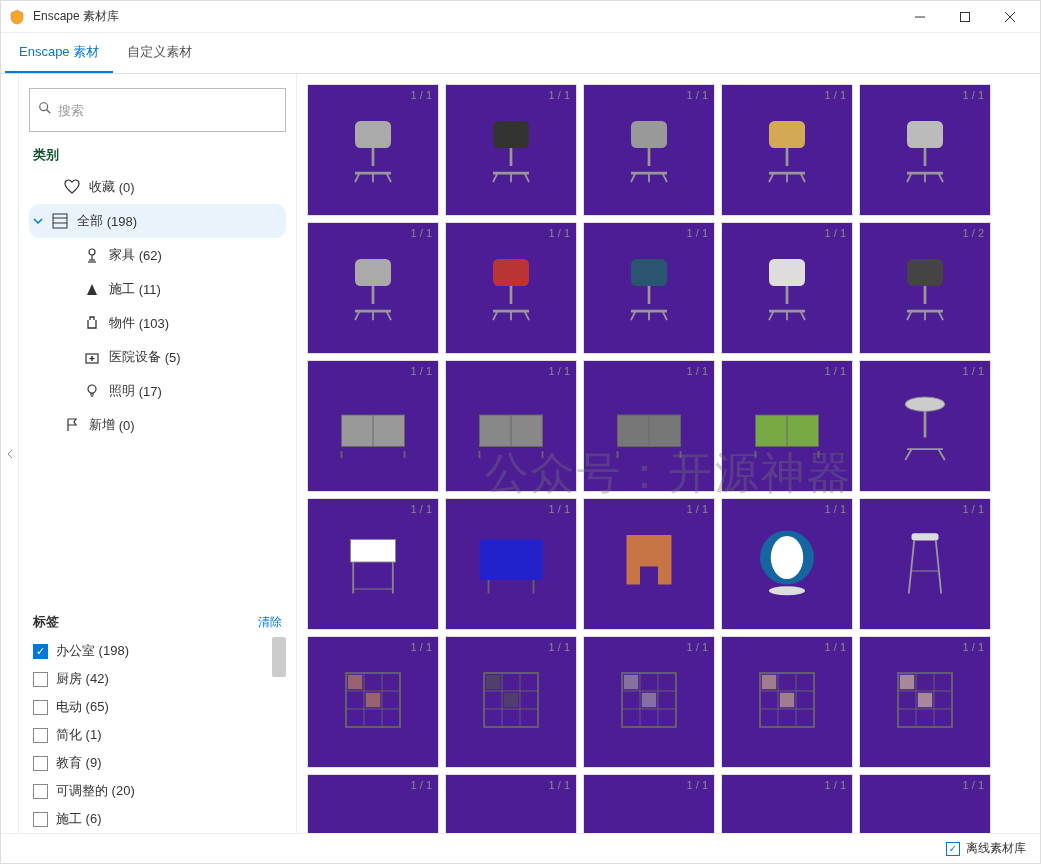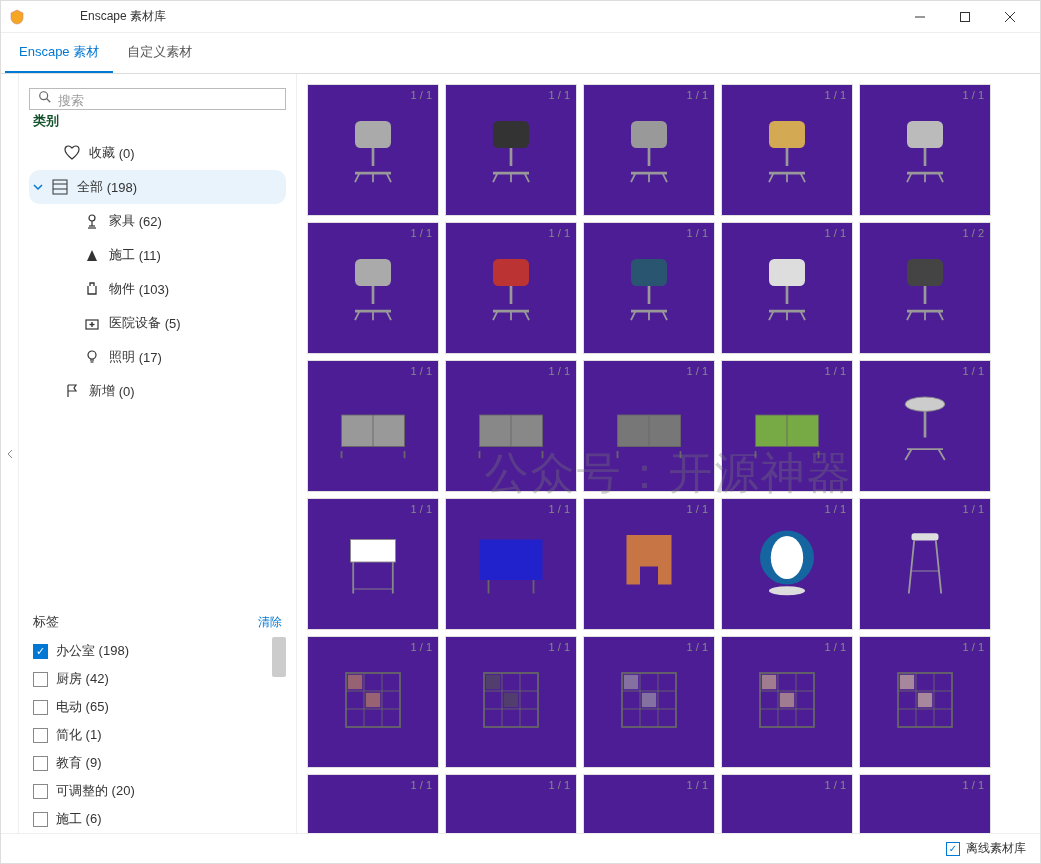--- a/index.html
+++ b/index.html
@@ -1,54 +1,54 @@
 <!DOCTYPE html>
 <html><head>
 <meta charset="utf-8">
 <style>
 * { margin: 0; padding: 0; box-sizing: border-box; font-family: "Microsoft YaHei", "Segoe UI", sans-serif; }
 body { background: #fff; width: 1041px; height: 864px; overflow: hidden; display: flex; flex-direction: column; border: 1px solid #ddd; }
 
 .titlebar { height: 32px; display: flex; align-items: center; padding: 0 8px; border-bottom: 1px solid #eee; }
 .titlebar .app-icon { width: 16px; height: 16px; margin-right: 8px; }
-.titlebar .title { font-size: 12px; color: #333; flex: 1; margin-left: 47px; }
+.titlebar .title { font-size: 12px; color: #333; flex: 1; }
 .titlebar .win-btn { width: 45px; height: 30px; display: flex; align-items: center; justify-content: center; cursor: pointer; }
 .titlebar .win-btn svg { width: 10px; height: 10px; }
 
 .tabs { display: flex; border-bottom: 1px solid #ddd; padding: 0 4px; }
 .tab { padding: 10px 14px; font-size: 13px; color: #555; cursor: pointer; border-bottom: 2px solid transparent; }
 .tab.active { color: #0078d4; border-bottom-color: #0078d4; }
 
 .content { flex: 1; display: flex; overflow: hidden; }
 
 .side-rail { width: 18px; display: flex; align-items: center; justify-content: center; border-right: 1px solid #eee; cursor: pointer; }
 .side-rail svg { width: 8px; height: 8px; color: #888; }
 
 .sidebar { width: 278px; display: flex; flex-direction: column; border-right: 1px solid #eee; padding: 14px 10px 0 10px; }
 
-.search-box { display: flex; align-items: flex-end; border: 1px solid #bbb; padding: 1px 8px; margin-bottom: 0; }
+.search-box { display: flex; align-items: center; border: 1px solid #bbb; padding: 12px 8px; margin-bottom: 12px; }
 .search-box svg { width: 14px; height: 14px; color: #666; margin-right: 6px; }
 .search-box input { border: none; outline: none; font-size: 13px; flex: 1; color: #333; }
 .search-box input::placeholder { color: #999; }
 
 .section-label { font-size: 13px; color: #14532d; font-weight: 600; margin: 2px 0 6px 4px; }
 
 .cat-list { flex: 1; overflow-y: auto; }
 .cat-item { display: flex; align-items: center; padding: 8px 4px; font-size: 13px; color: #333; cursor: pointer; }
 .cat-item.selected { background: #e8f3fb; border-radius: 11px; }
 .cat-item .expander { width: 14px; margin-right: 4px; color: #0078d4; }
 .cat-item .cat-icon { width: 18px; margin-right: 8px; display: flex; justify-content: center; }
 .cat-item .cat-icon svg { width: 16px; height: 16px; color: #333; }
 .cat-item.indent1 { padding-left: 34px; text-align: right; }
 .cat-item.indent2 { padding-left: 54px; }
 
 .divider-gap { height: 120px; }
 
 .tags-header { display: flex; justify-content: space-between; align-items: center; margin: 6px 4px; }
-.tags-header .lbl { font-size: 13px; font-weight: 400; color: #333; }
+.tags-header .lbl { font-size: 13px; font-weight: 700; color: #333; }
 .tags-header .clear { font-size: 12px; color: #0078d4; cursor: pointer; }
 
 .tag-list { overflow-y: auto; max-height: 235px; position: relative; }
 .tag-item { display: flex; align-items: center; padding: 5px 4px; font-size: 13px; color: #333; cursor: pointer; }
 .tag-item .cb { width: 15px; height: 15px; border: 1px solid #888; margin-right: 8px; display: flex; align-items: center; justify-content: center; }
 .tag-item .cb.checked { background: #0078d4; border-color: #0078d4; }
 .tag-item .cb.checked::after { content: "✓"; color: #fff; font-size: 11px; line-height: 1; }
 
 .scrollbar-stub { position: absolute; right: 0; top: 0; width: 14px; height: 40px; background: #ccc; border-radius: 2px; }
 

